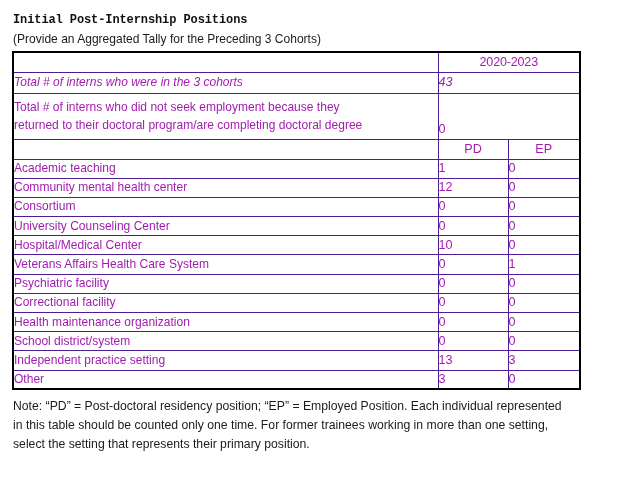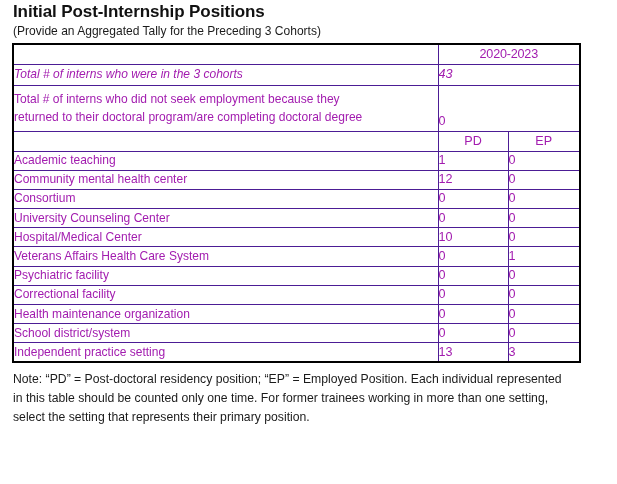--- a/index.html
+++ b/index.html
@@ -16,27 +16,27 @@
     -webkit-font-smoothing: antialiased;
   }
   .page {
     position: relative;
     width: 617px;
     height: 484px;
     box-sizing: border-box;
     padding: 0 12px;
   }
   .doc-title {
-    font-family: Liberation Sans, sans-serif;
+    font-family: Liberation Mono, monospace;
     font-weight: bold;
-    font-size: 17px;
+    font-size: 12px;
     line-height: 20px;
     letter-spacing: -0.1px;
     color: #111111;
-    margin: 2px 0 0 1px;
+    margin: 10px 0 0 1px;
     white-space: nowrap;
   }
   .doc-subtitle {
     font-family: "Liberation Sans", sans-serif;
     font-size: 12.6px;
     line-height: 16px;
     color: #1b1b1b;
     margin: 1px 0 4px 1px;
     transform: scaleX(0.955);
     transform-origin: left center;
@@ -197,18 +197,23 @@
       <tr class="row-data">
         <td class="lbl"><span>School district/system</span></td>
         <td class="num">0</td>
         <td class="num">0</td>
       </tr>
       <tr class="row-data">
         <td class="lbl"><span>Independent practice setting</span></td>
         <td class="num">13</td>
         <td class="num">3</td>
       </tr>
+      <tr class="row-data">
+        <td class="lbl"><span>Other</span></td>
+        <td class="num">3</td>
+        <td class="num">0</td>
+      </tr>
     </tbody>
   </table>
 
   <div class="note">Note: “PD” = Post-doctoral residency position; “EP” = Employed Position. Each individual represented in this table should be counted only one time.  For former trainees working in more than one setting, select the setting that represents their primary position.</div>
 
 </div>
 
 </body></html>

